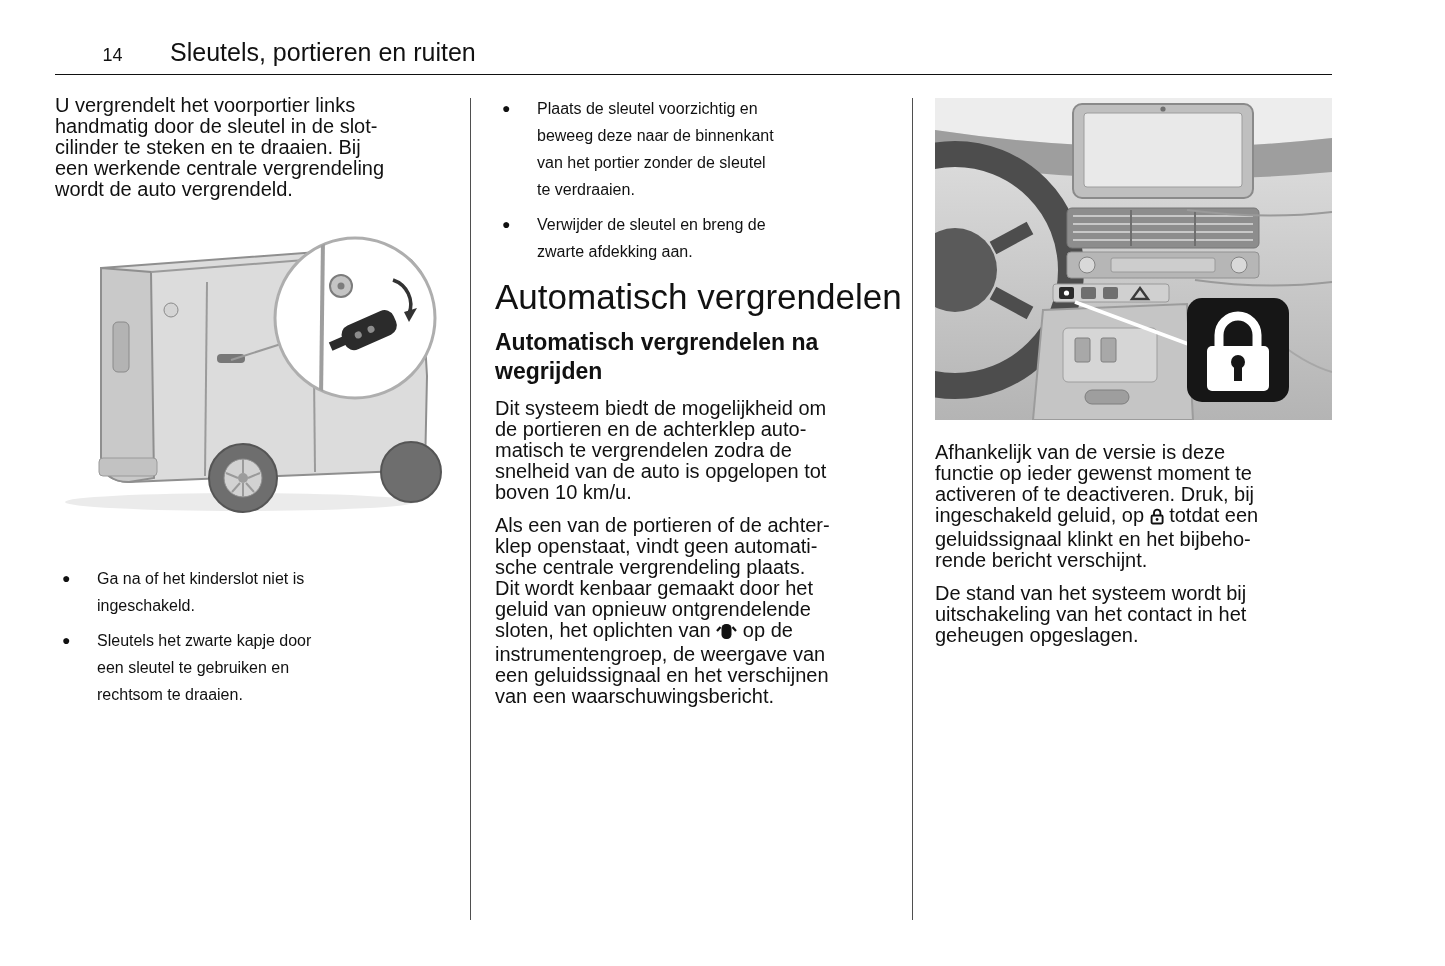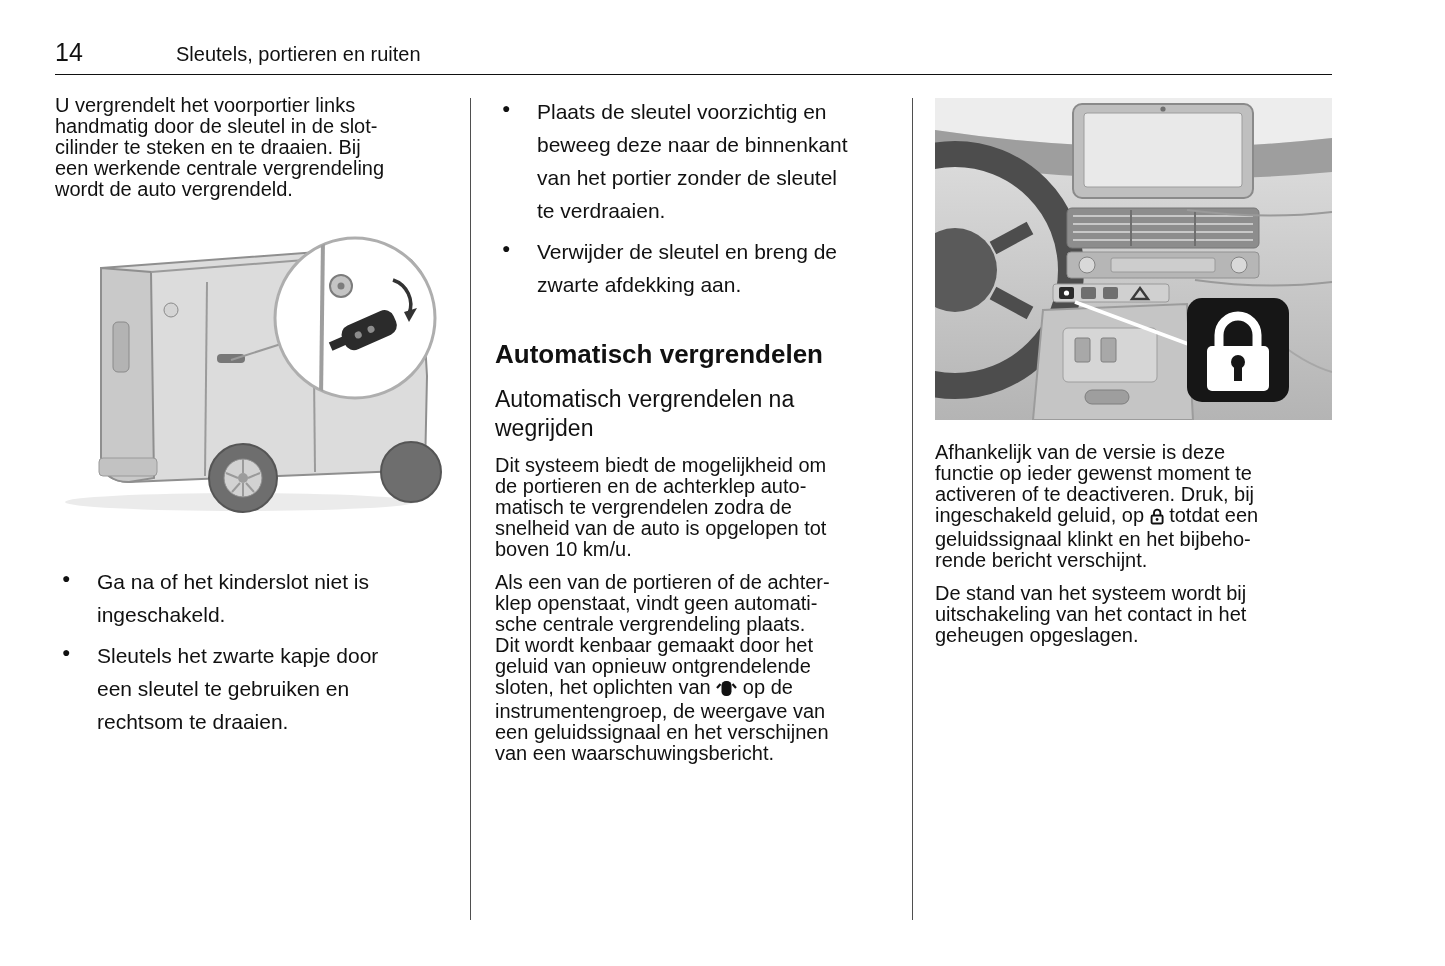--- a/index.html
+++ b/index.html
@@ -7,22 +7,22 @@
     position: relative;
     width: 1445px;
     height: 966px;
     background: #ffffff;
     font-family: "Liberation Sans", sans-serif;
     color: #111111;
     overflow: hidden;
   }
   
   .header { position: absolute; top: 38px; left: 55px; right: 113px; }
-  .page-num { font-size: 25px; display: inline-block; width: 115px; }
-  .page-title { font-size: 20px; margin-left: 6px; }
+  .page-num { font-size: 18px; display: inline-block; width: 115px; text-align: center; }
+  .page-title { font-size: 25px; }
   .header-rule {
     position: absolute; top: 74px; left: 55px; width: 1277px; height: 0;
     border-top: 1.5px solid #111111;
   }
   
   .col { position: absolute; top: 95px; }
   .col1 { left: 55px;  width: 412px; }
   .col2 { left: 495px; width: 410px; }
   .col3 { left: 935px; width: 410px; }
   .vdivider { position: absolute; top: 98px; height: 822px; width: 1px; background: #4f4f4f; }
@@ -37,35 +37,35 @@
   }
   .bullet-item { display: flex; margin: 0 0 8px 0; }
   .bullet {
     flex: 0 0 42px;
     padding-left: 7px;
     box-sizing: border-box;
     font-size: 14px;
     line-height: 27px;
   }
   .bullet-text {
-    font-size: 21px;
-    line-height: 33px;
+    font-size: 16px;
+    line-height: 27px;
     white-space: pre-line;
   }
   .heading {
-    margin: 36px 0 14px 0;
-    font-size: 26px;
+    margin: 15px 0 14px 0;
+    font-size: 35px;
     line-height: 34px;
-    font-weight: 700;
+    font-weight: 400;
   }
   .subheading {
     margin: 0 0 12px 0;
     font-size: 23px;
     line-height: 29px;
-    font-weight: 400;
+    font-weight: 700;
     white-space: pre-line;
   }
   figure { margin: 0; padding: 0; }
   .van-figure { width: 398px; height: 305px; margin: 26px 0 34px 0; }
   .dash-figure { width: 397px; height: 322px; margin: 3px 0 22px 0; }
   .inline-icon { display: inline-block; vertical-align: -3px; }
 </style>
 </head>
 <body>
 

